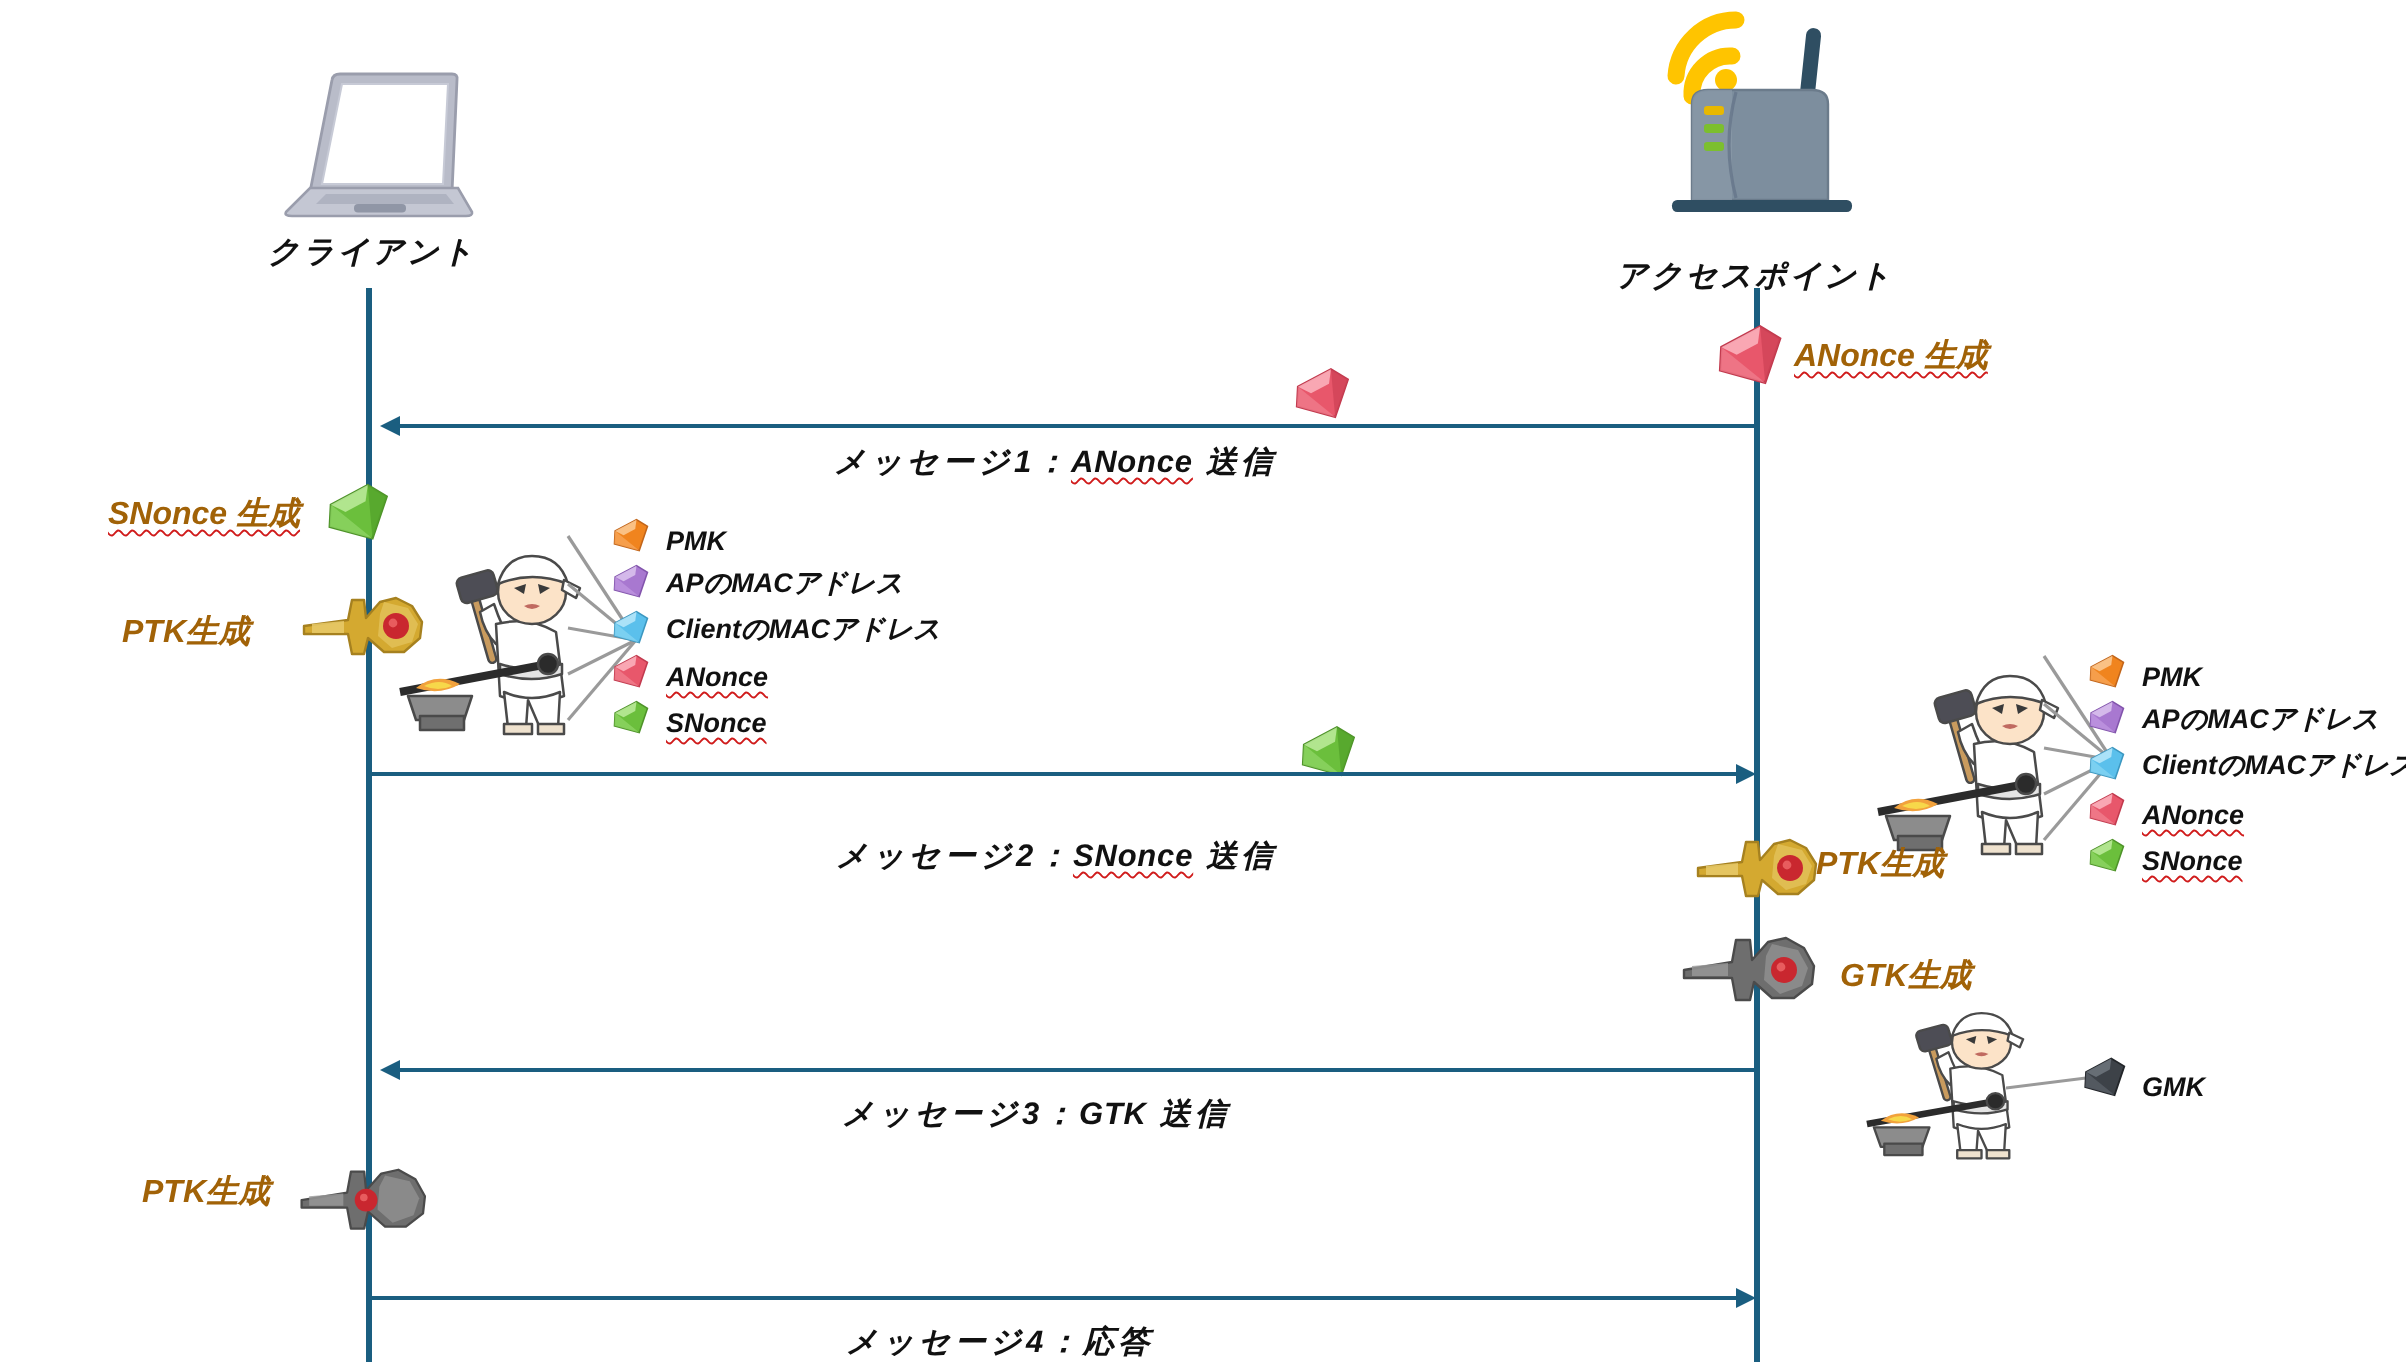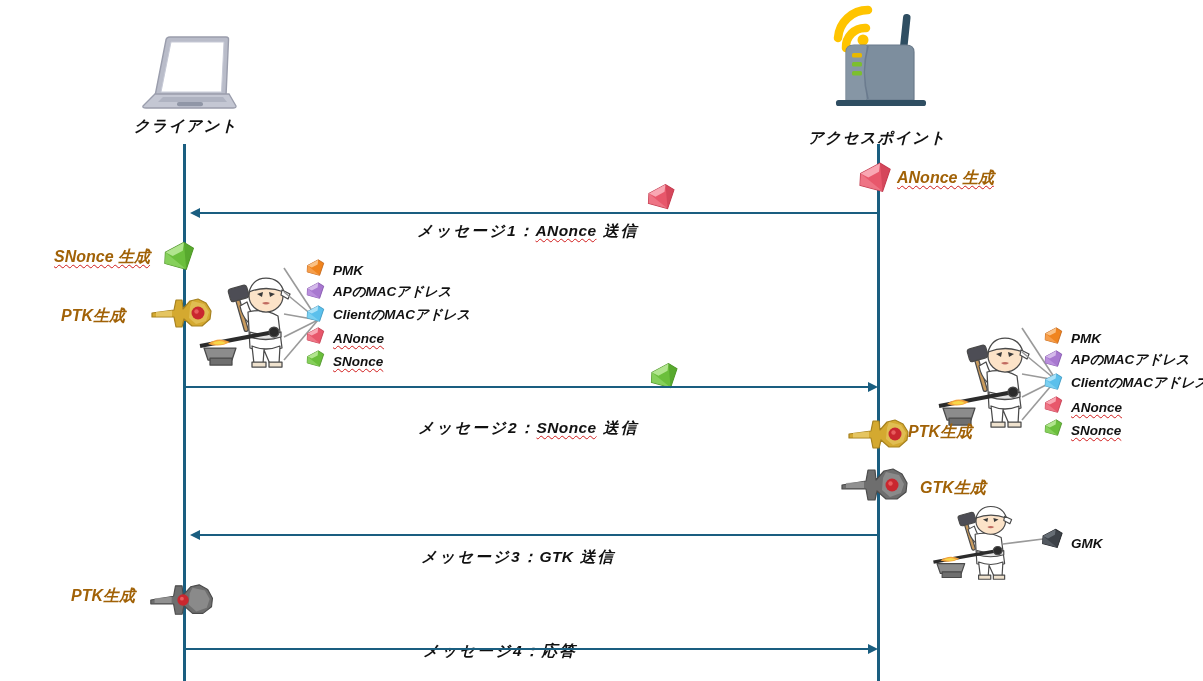--- a/index.html
+++ b/index.html
@@ -456,19 +456,19 @@
       <g>
         <path d="M4 24 L28 20 L30 9 L37 9 L38 19 L46 10 L55 8 L64 13 L69 22 L68 31 L59 38 L48 38 L39 30 L37 39 L30 39 L28 28 L4 28 Z" fill="#6E6E6E" stroke="#4B4B4B" stroke-width="1.2" stroke-linejoin="round"></path>
         <path d="M48 11 L61 14 L66 23 L63 32 L52 36 L44 29 L45 17 Z" fill="#8A8A8A"></path>
         <path d="M8 22 L26 20.5 L26 27 L8 27 Z" fill="#9A9A9A" opacity=".8"></path>
         <circle cx="38" cy="24" r="6" fill="#C9272F"></circle>
         <circle cx="36.8" cy="22.6" r="2" fill="#F06A6A" opacity=".8"></circle>
       </g>
     </svg>
   </div>
 
-  <div class="msg-label" style="left:423px;top:607px;">
+  <div class="msg-label" style="left:423px;top:627px;">
     <span class="ja">メッセージ4：</span><span class="ja">応答</span>
   </div>
   <div class="msg-line" style="left:184px;top:648px;width:684px;"></div>
   <div class="arrowhead right" style="left:868px;top:644px;"></div>
 
 </div>
 
 </body></html>

